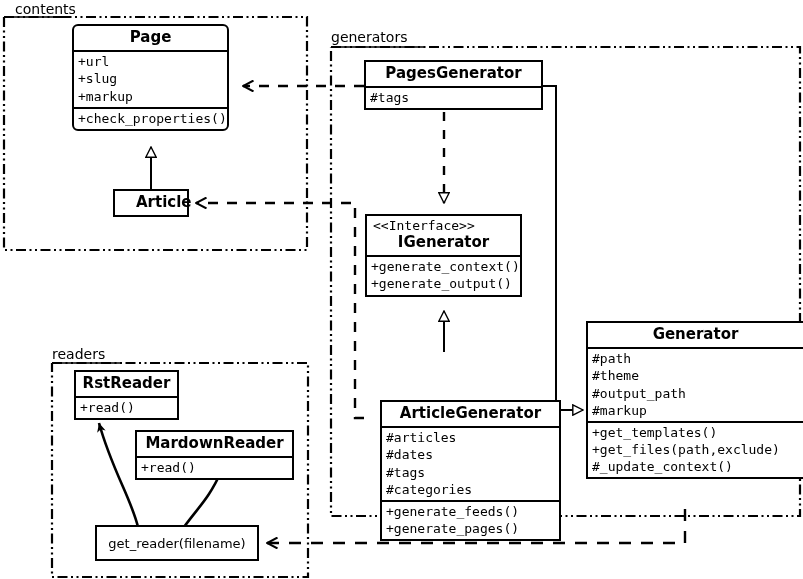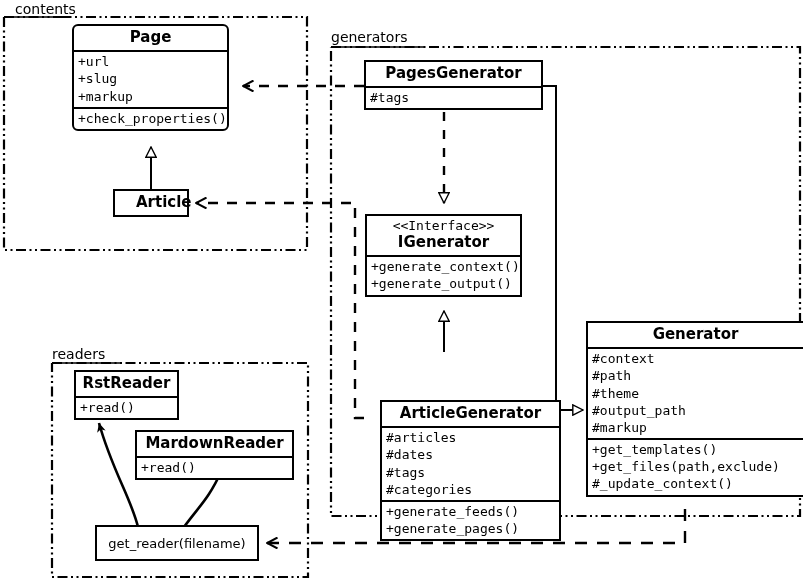--- a/index.html
+++ b/index.html
@@ -53,21 +53,21 @@
     text-align: center;
     color: #000000;
     padding: 3px 6px 4px 6px;
     line-height: 1.15;
     white-space: nowrap;
   }
   .uml-stereotype {
     font-family: "DejaVu Sans Mono", monospace;
     font-weight: normal;
     font-size: 13px;
-    text-align: center;
+    text-align: left;
     color: #000000;
     line-height: 1.15;
     white-space: nowrap;
   }
   .uml-section {
     border-top: 2px solid #000000;
     padding: 1px 0 2px 0;
   }
   .uml-member {
     font-family: "DejaVu Sans Mono", monospace;
@@ -205,21 +205,20 @@
     </div>
     <div class="uml-section">
       <div class="uml-member">+generate_feeds()</div>
       <div class="uml-member">+generate_pages()</div>
     </div>
   </div>
 
   <div class="uml-class" style="left:586px; top:321px; width:219px;">
     <div class="uml-name">Generator</div>
     <div class="uml-section">
-      <div class="uml-member">#context</div>
       <div class="uml-member">#path</div>
       <div class="uml-member">#theme</div>
       <div class="uml-member">#output_path</div>
       <div class="uml-member">#markup</div>
     </div>
     <div class="uml-section">
       <div class="uml-member">+get_templates()</div>
       <div class="uml-member">+get_files(path,exclude)</div>
       <div class="uml-member">#_update_context()</div>
     </div>

